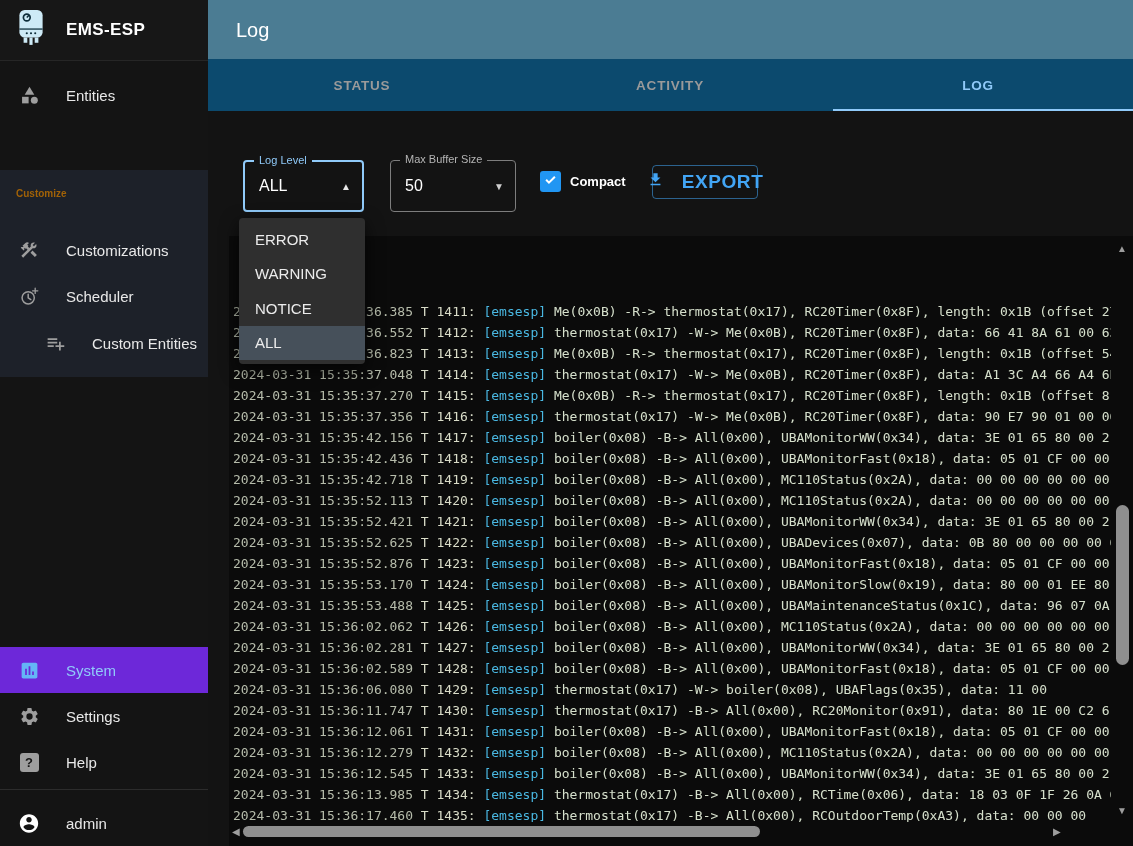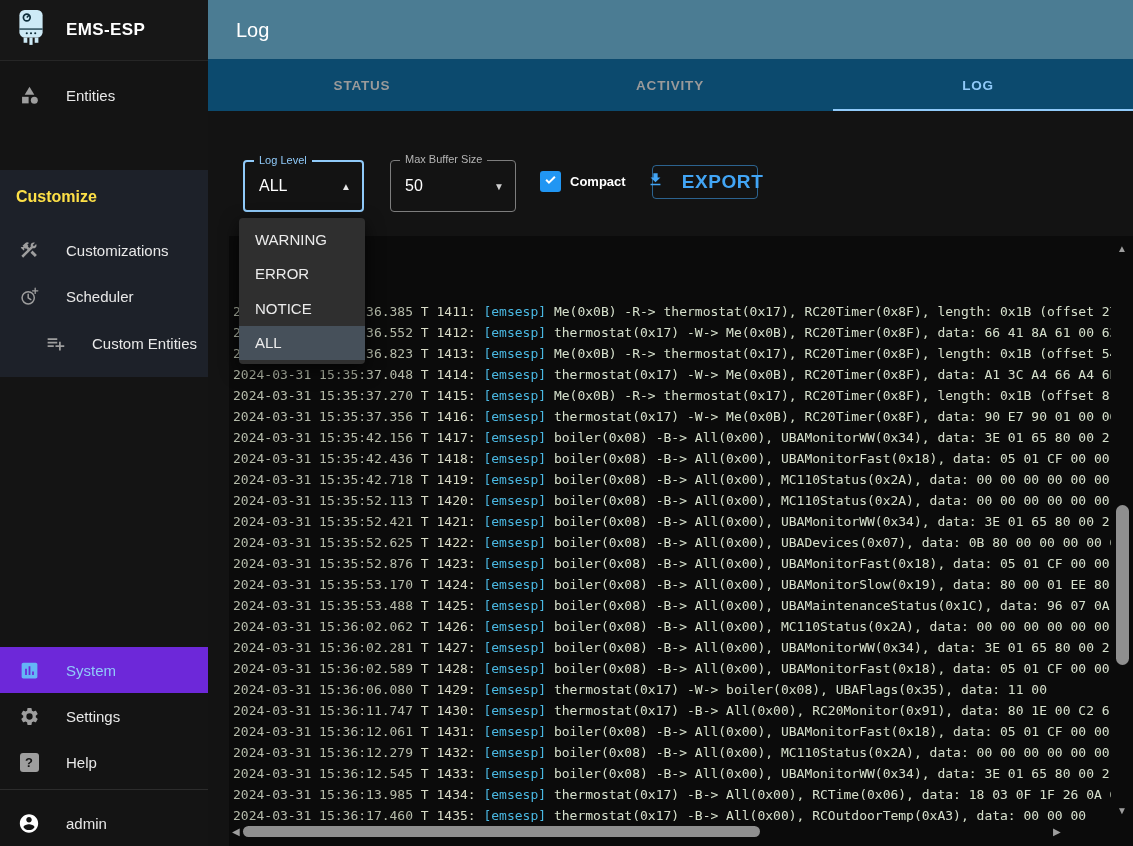--- a/index.html
+++ b/index.html
@@ -10,21 +10,21 @@
   .sidebar{position:absolute;left:0;top:0;width:208px;height:846px;background:#141414;}
   .sidebar-header{position:absolute;left:0;top:0;width:208px;height:61px;background:#171717;
                   border-bottom:1px solid #262626;display:flex;align-items:center;gap:20px;
                   padding-left:16px;box-sizing:border-box;}
   .app-title{font-size:17px;font-weight:700;color:#fff;letter-spacing:.4px;}
   .nav-row{position:absolute;left:0;width:208px;height:46px;display:flex;align-items:center;
            gap:26px;padding-left:18px;box-sizing:border-box;cursor:pointer;}
   .nav-icon{width:22px;height:22px;flex:none;display:flex;align-items:center;justify-content:center;}
   .nav-label{font-size:15px;color:#e8e8e8;}
   .section-bg{position:absolute;left:0;top:170px;width:208px;height:207px;background:#1d2129;}
-  .section-title{position:absolute;left:16px;top:188px;font-size:16px;font-weight:700;color:#fde047;}
+  .section-title{position:absolute;left:16px;top:188px;font-size:10px;font-weight:700;color:#a16207;}
   .nav-row.selected{background:#6d28d9;}
   .nav-row.selected .nav-label{color:#90caf9;}
   .divider{position:absolute;left:0;width:208px;height:1px;background:#2c2c2c;}
   .help-bubble{width:19px;height:19px;background:#9e9e9e;border-radius:3px;color:#141414;
                font-weight:700;font-size:13px;display:flex;align-items:center;justify-content:center;}
 
   
   .appbar{position:absolute;left:208px;top:0;width:925px;height:61px;background:#4b7c93;
           display:flex;align-items:center;padding-left:28px;box-sizing:border-box;}
   .appbar-title{font-size:20px;color:#fff;font-weight:400;}
@@ -228,24 +228,24 @@
     <div class="sb-arrow" style="right:6px;top:570px;">▼</div>
 
     <div class="sb-arrow" style="left:3px;top:591px;">◀</div>
     <div class="hsb-thumb"></div>
     <div class="sb-arrow" style="left:824px;top:591px;">▶</div>
   </div>
 
   <div class="menu">
 
       <div class="menu-item">
+        <span>ERROR</span>
+      </div>
+      <div class="menu-item">
         <span>WARNING</span>
-      </div>
-      <div class="menu-item">
-        <span>ERROR</span>
       </div>
       <div class="menu-item">
         <span>NOTICE</span>
       </div>
       <div class="menu-item selected">
         <span>ALL</span>
       </div>
     </div>
 
 </div>

